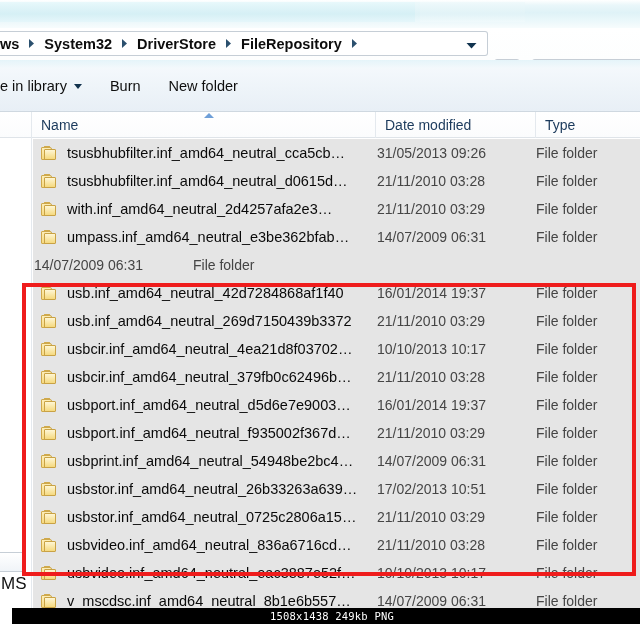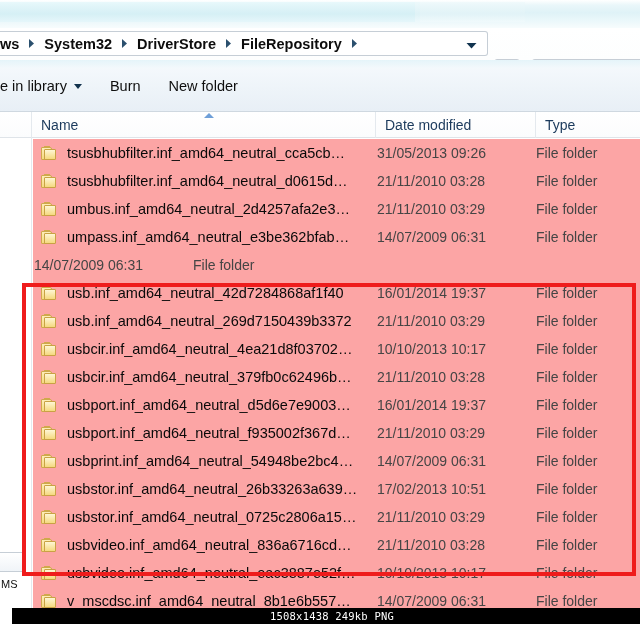--- a/index.html
+++ b/index.html
@@ -126,33 +126,33 @@
     border-bottom: 5px solid #6f9fd8;
   }
 
   
   .navpane {
     position: absolute; left: 0; top: 112px; width: 32px; height: 500px;
     background: #ffffff; border-right: 1px solid #e4e9ee;
   }
   .nav-fragment {
     position: absolute; left: 1px; bottom: 18px; width: 27px; height: 20px;
-    font-size: 11px; color: #111; line-height: 20px; overflow: hidden;
+    font-size: 17px; color: #111; line-height: 20px; overflow: hidden;
     white-space: nowrap;
   }
   .nav-btn-frag {
     position: absolute; left: -4px; bottom: 40px; width: 30px; height: 20px;
     border: 1px solid #c6ced6; border-left: none; border-radius: 0 3px 3px 0;
     background: linear-gradient(180deg,#ffffff 0%,#f0f4f8 100%);
   }
 
   
   .filelist {
     position: absolute; left: 33px; top: 139px; width: 607px; height: 478px;
-    background: #fca5a5;
+    background: #e5e5e5;
   }
   .row {
     height: 28px; display: flex; align-items: center;
   }
   .cell-name {
     width: 343px; display: flex; align-items: center; gap: 9px;
     padding-left: 8px; overflow: hidden;
   }
   .cell-name .label {
     font-size: 14.5px; color: #0a0a0a; white-space: nowrap; overflow: hidden;
@@ -321,21 +321,21 @@
         <div class="cell-date">21/11/2010 03:28</div>
         <div class="cell-type">File folder</div>
       </div>
       <div class="row">
         <div class="cell-name">
           <span class="folder-ico">
             <span class="tabtop"></span>
             <span class="back"></span>
             <span class="front"></span>
           </span>
-          <span class="label">umbus.inf_amd64_neutral_2d4257afa2e3…</span>
+          <span class="label">with.inf_amd64_neutral_2d4257afa2e3…</span>
         </div>
         <div class="cell-date">21/11/2010 03:29</div>
         <div class="cell-type">File folder</div>
       </div>
       <div class="row">
         <div class="cell-name">
           <span class="folder-ico">
             <span class="tabtop"></span>
             <span class="back"></span>
             <span class="front"></span>

